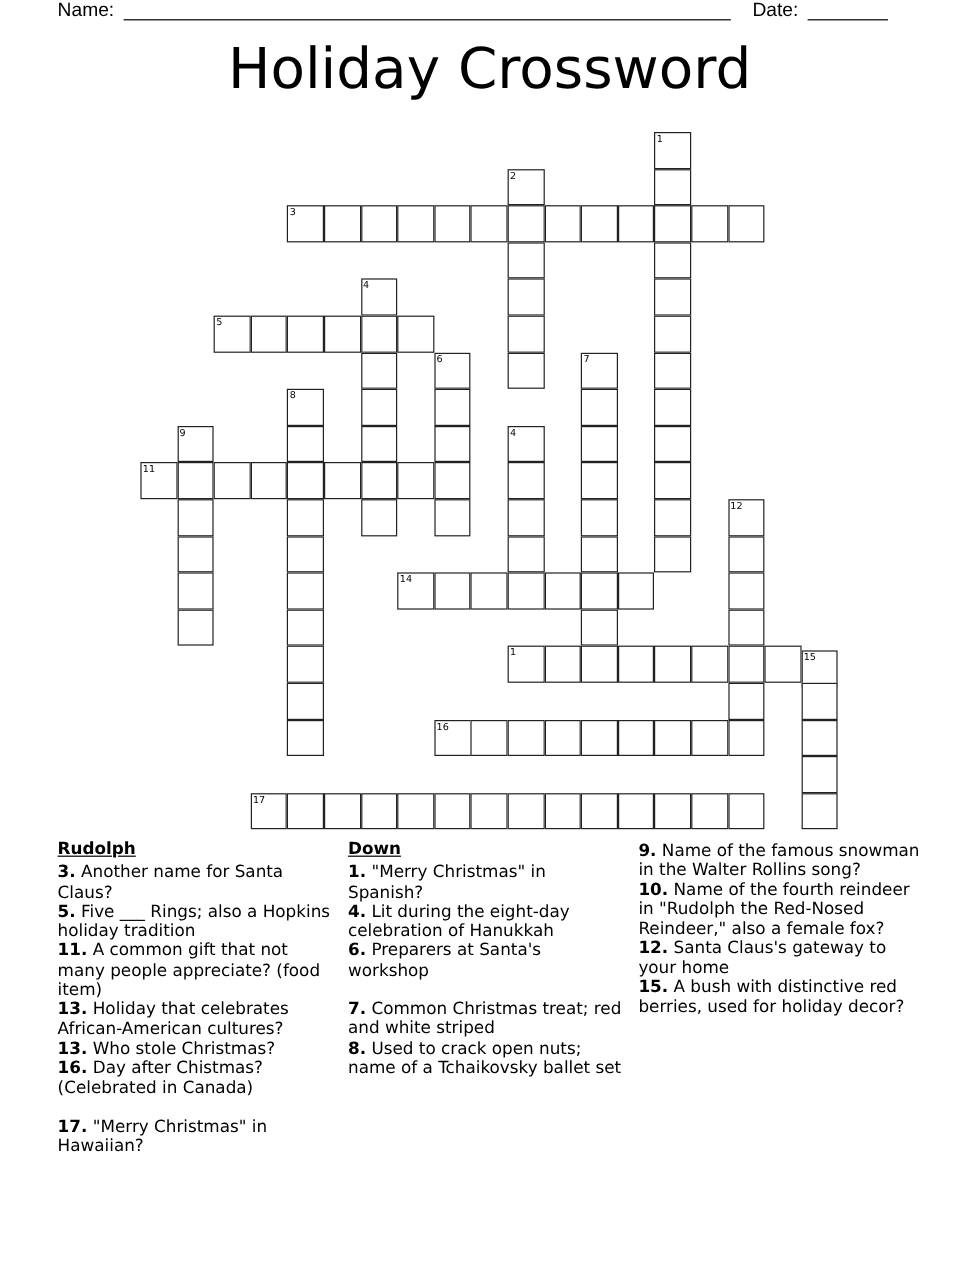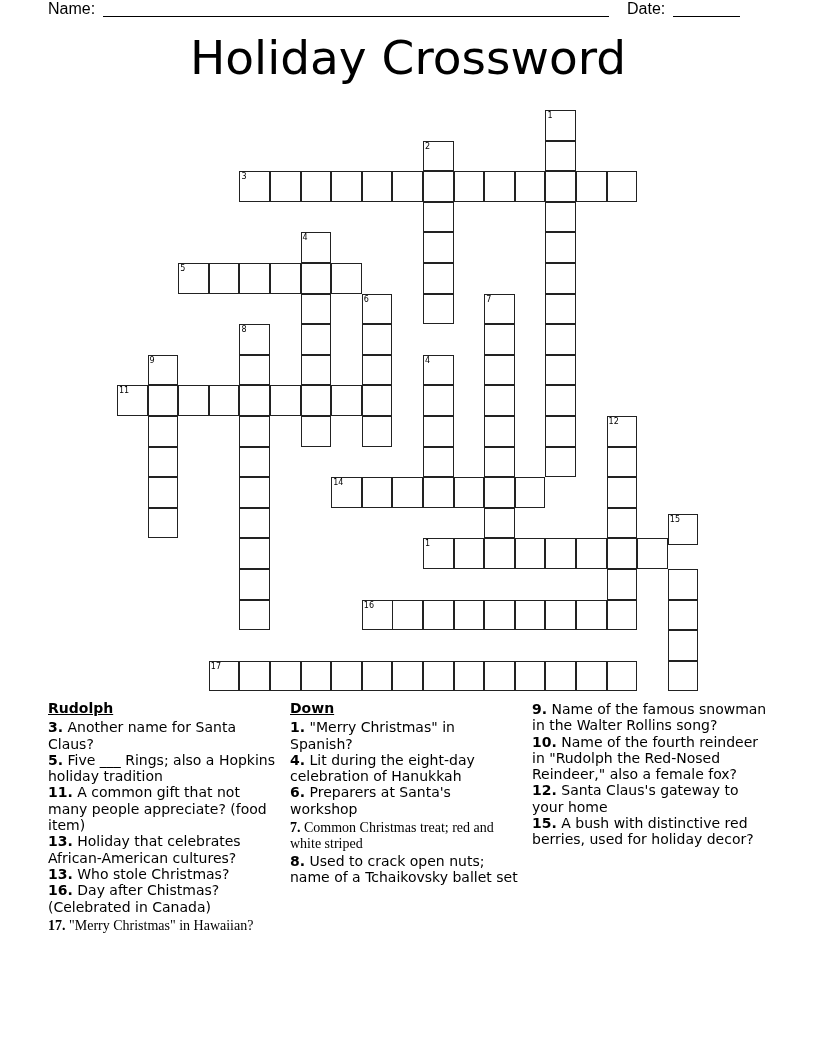--- a/index.html
+++ b/index.html
@@ -13,21 +13,21 @@
   .grid { position: absolute; left: 0; top: 0; width: 816px; height: 700px; }
   .cell { position: absolute; width: 30.6px; height: 30.6px; box-sizing: border-box; border: 1.3px solid #222; background: #fff; }
   .cell .num { position: absolute; left: 1px; top: 0px; font-family: "DejaVu Sans", sans-serif; font-size: 8px; line-height: 10px; color: #000; }
   .clues { position: absolute; top: 700px; font-family: "DejaVu Sans", sans-serif; font-size: 14px; line-height: 16.3px; }
   .clues.col1 { left: 48px; width: 235px; }
   .clues.col2 { left: 290px; width: 230px; }
   .clues.col3 { left: 532px; width: 240px; top: 701px; }
   .clue-heading { font-weight: bold; text-decoration: underline; margin-bottom: 3px; display: block; }
   .clue { display: block; margin-bottom: 0px; }
   .clue b { font-weight: bold; }
-  .gap { margin-top: 3px; font-family: Liberation Serif, serif; }
+  .gap { margin-top: 16px; }
 </style>
 </head>
 <body>
 
 <div class="header-line">
   <span class="name-label">Name:</span>
   <div class="name-line"></div>
   <span class="date-label">Date:</span>
   <div class="date-line"></div>
 </div>
@@ -155,21 +155,21 @@
     <div class="cell" style="left: 453.6px; top: 477.2px;"></div>
     <div class="cell" style="left: 514.8px; top: 477.2px;"></div>
     <div class="cell" style="left: 423px; top: 538.4px;">
       <span class="num">1</span>
     </div>
     <div class="cell" style="left: 453.6px; top: 538.4px;"></div>
     <div class="cell" style="left: 514.8px; top: 538.4px;"></div>
     <div class="cell" style="left: 545.4px; top: 538.4px;"></div>
     <div class="cell" style="left: 576px; top: 538.4px;"></div>
     <div class="cell" style="left: 637.2px; top: 538.4px;"></div>
-    <div class="cell" style="left: 667.8px; top: 514px;">
+    <div class="cell" style="left: 667.8px; top: 542px;">
       <span class="num">15</span>
     </div>
     <div class="cell" style="left: 667.8px; top: 569px;"></div>
     <div class="cell" style="left: 667.8px; top: 599.6px;"></div>
     <div class="cell" style="left: 667.8px; top: 630.2px;"></div>
     <div class="cell" style="left: 667.8px; top: 660.8px;"></div>
     <div class="cell" style="left: 361.8px; top: 599.6px; padding-left: 31px;">
       <span class="num">16</span>
     </div>
     <div class="cell" style="left: 392.4px; top: 599.6px;"></div>

